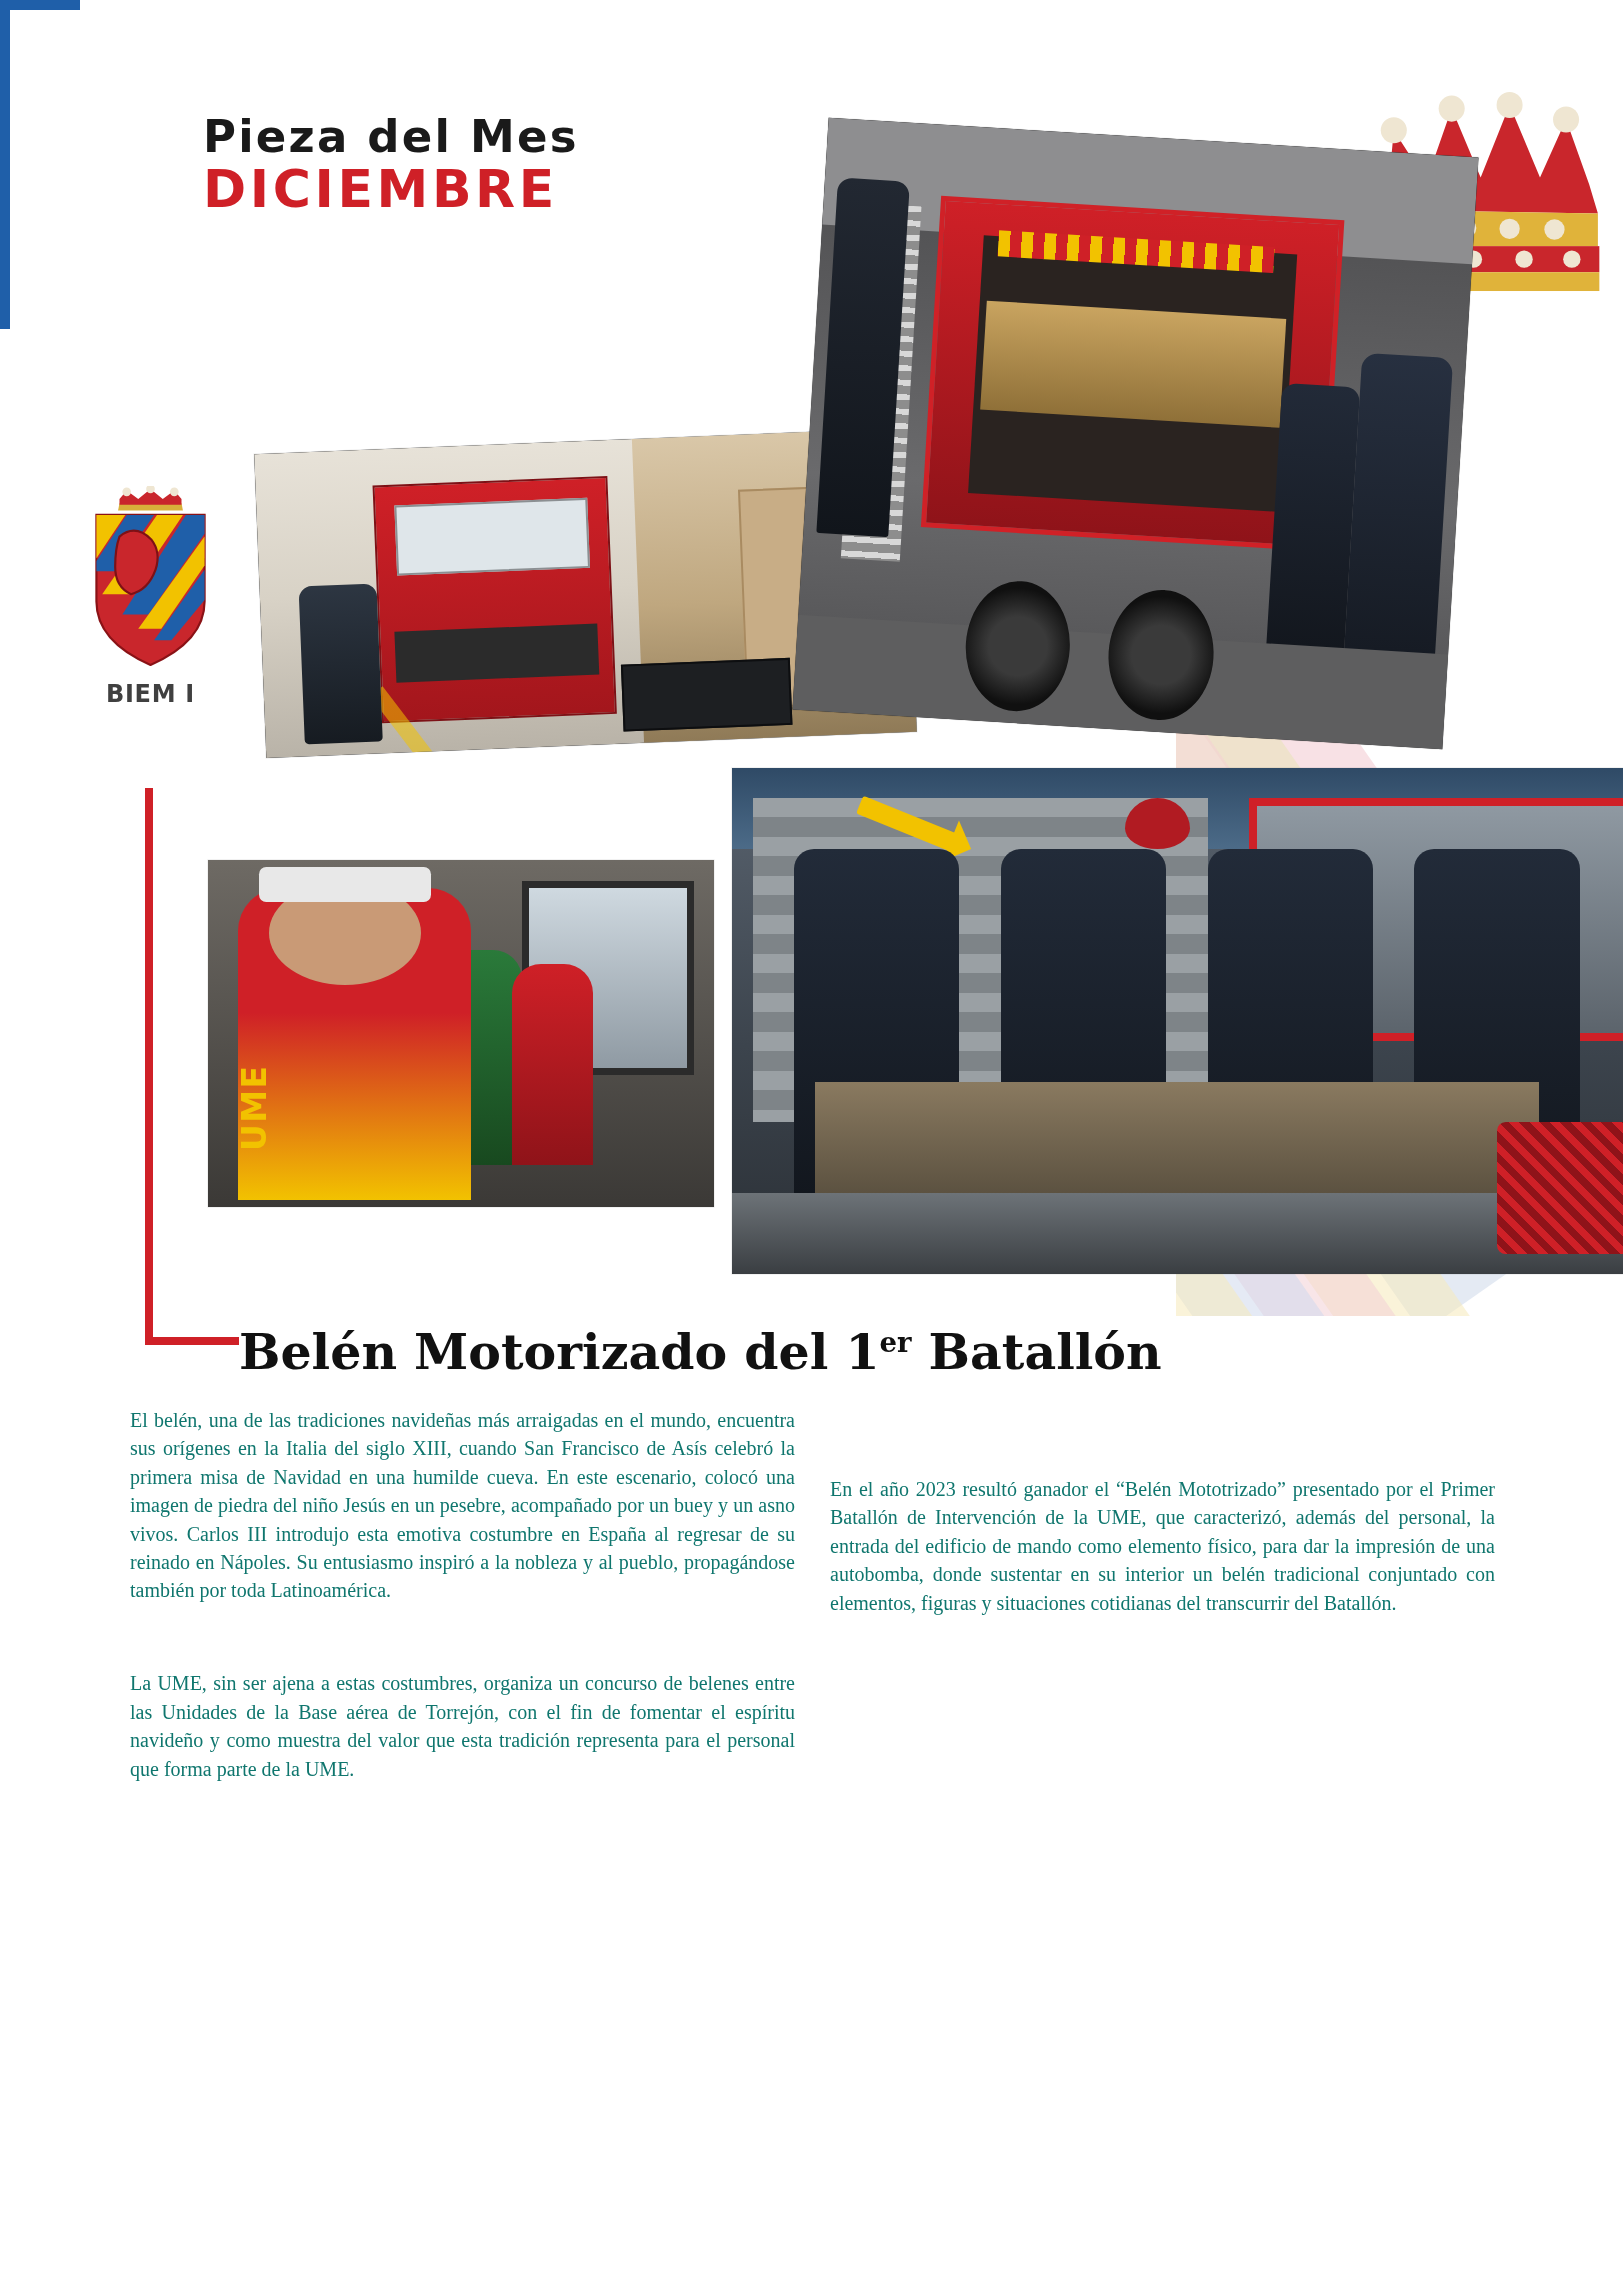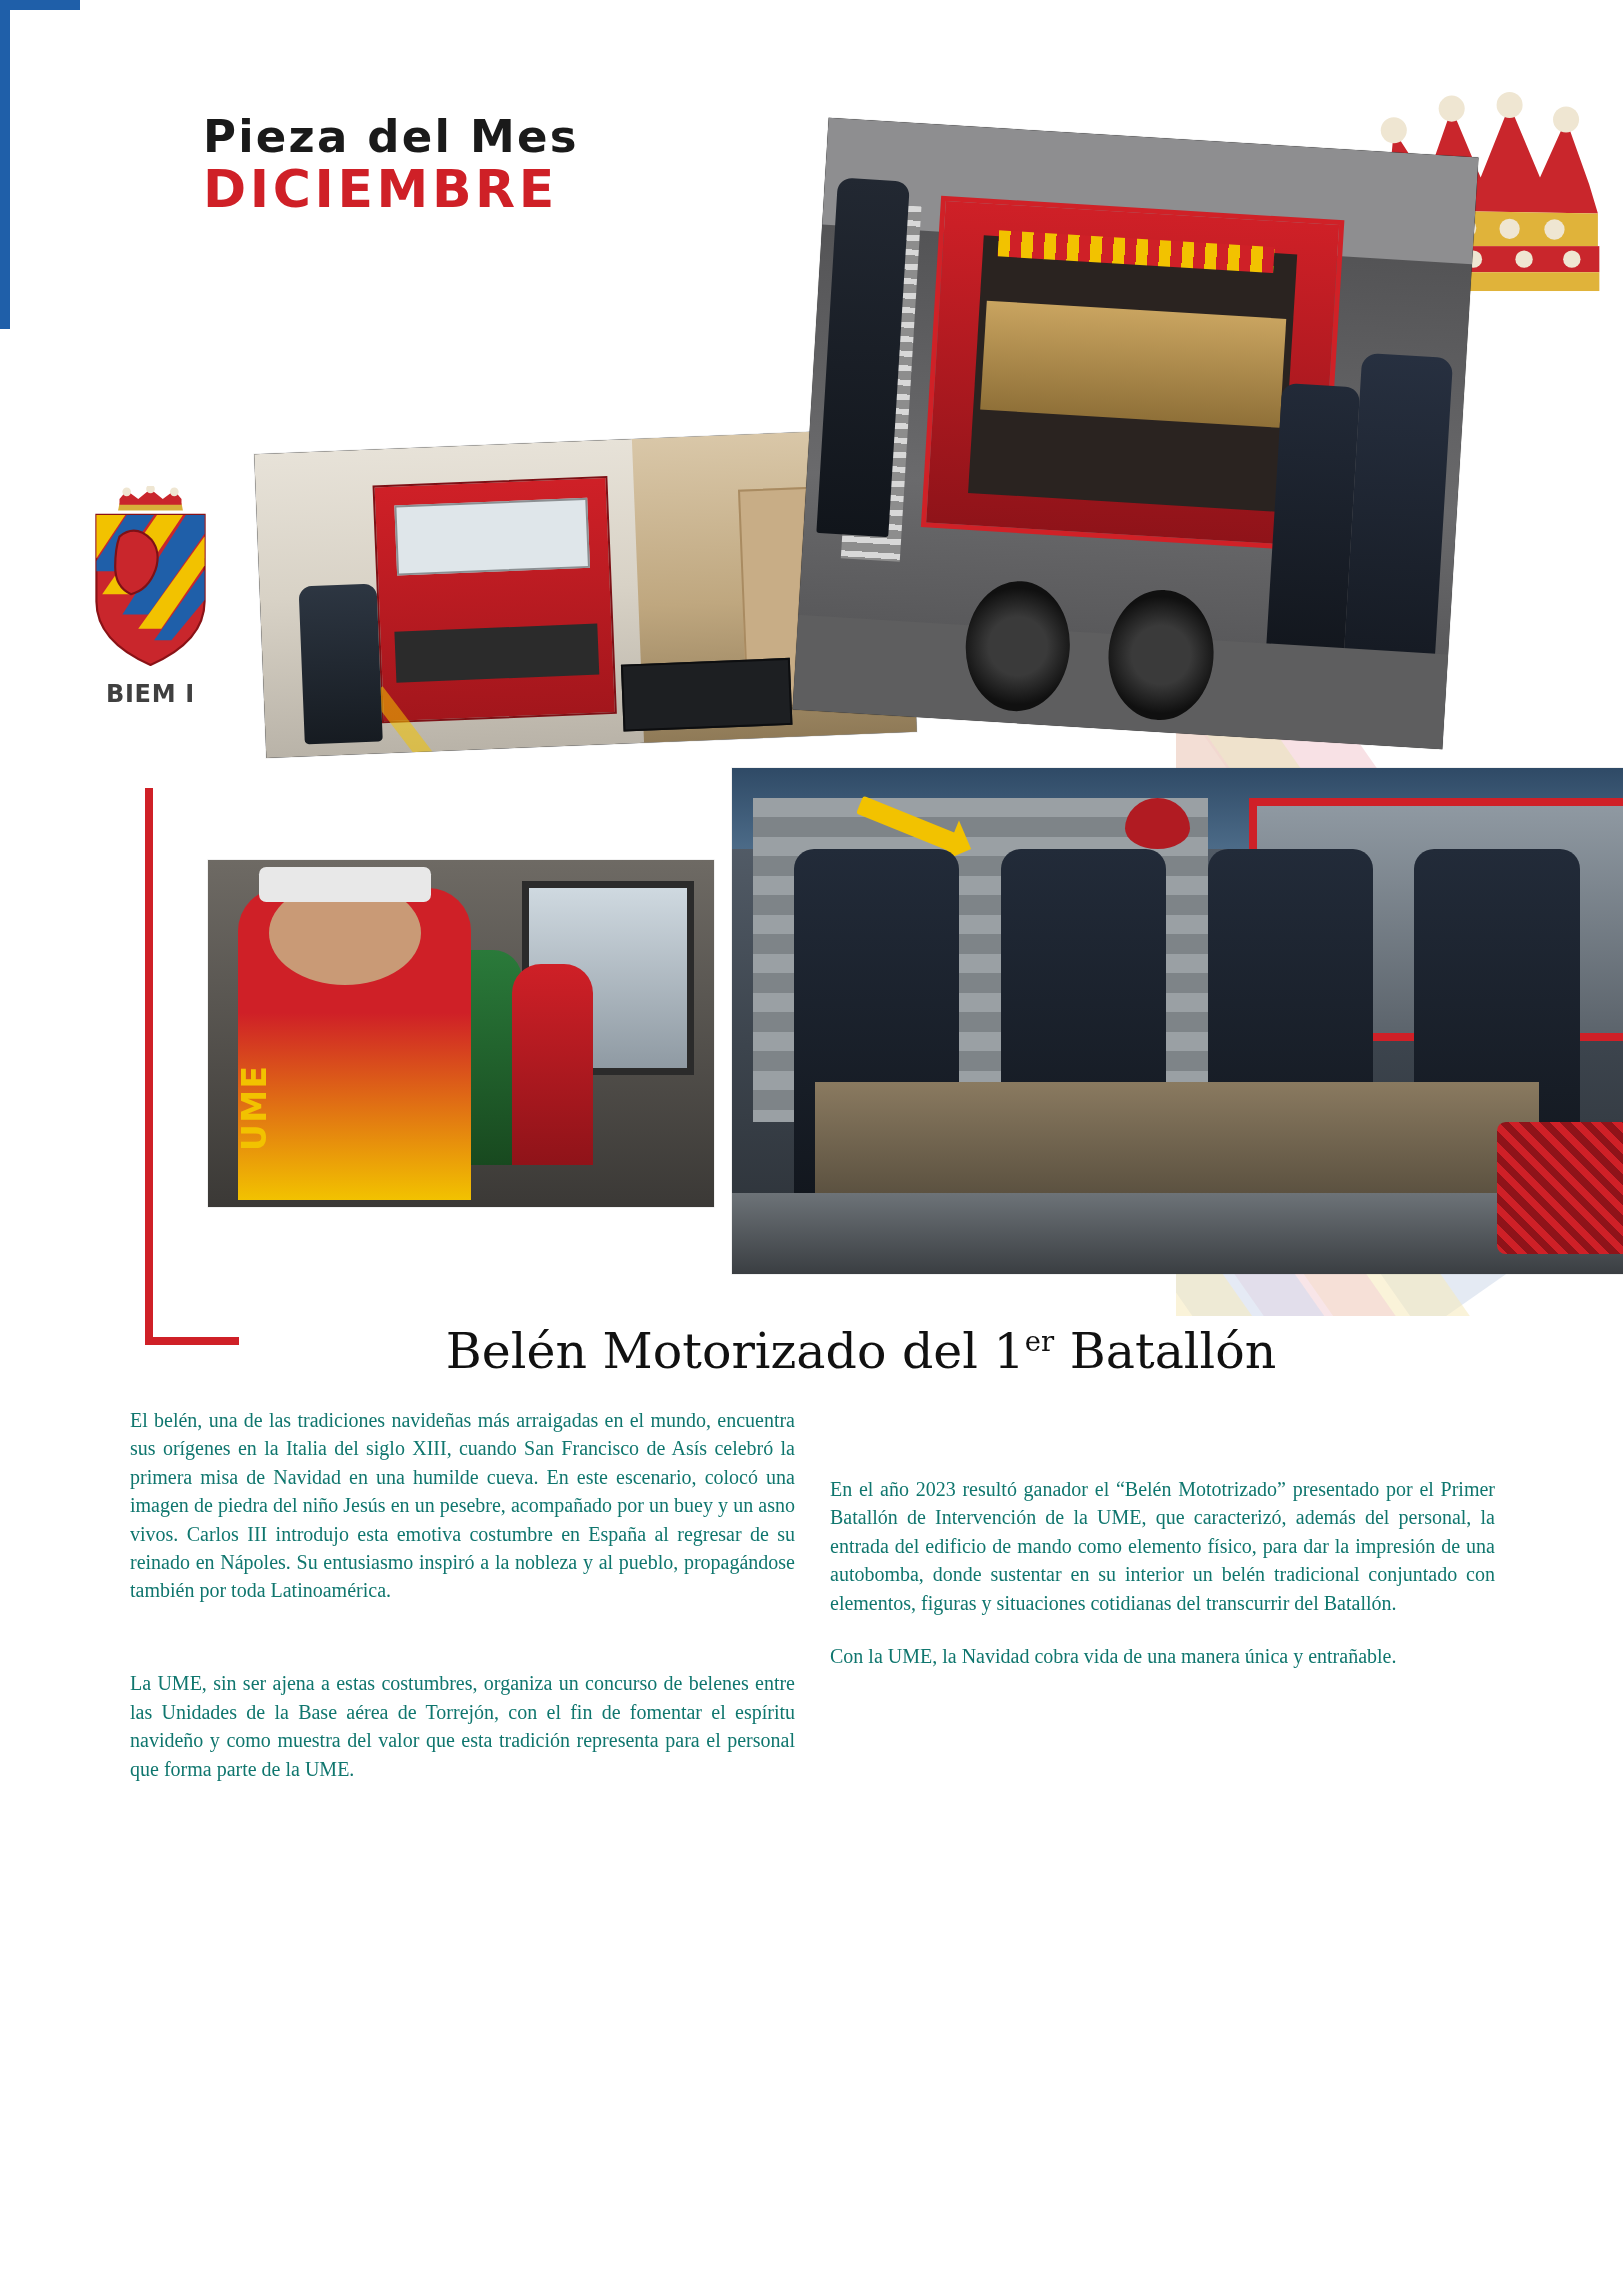--- a/index.html
+++ b/index.html
@@ -236,27 +236,26 @@
   .ph-nat .bow { position:absolute; left:38%; top:6%; width:65px; height:51px;
       background:#b11b22; border-radius:50% 50% 50% 50%/60% 60% 40% 40%; }
 
   
   .headline {
     position: absolute;
     left: 239px;
     top: 1323px;
     width: 1244px;
     font-family: "DejaVu Serif", serif;
-    font-weight: normal;
+    font-weight: bold;
     font-size: 49px;
     color: #111;
     letter-spacing: 0px;
     z-index: 8;
     white-space: nowrap;
-    text-align: center;
   }
   .headline sup { font-size: 27.5px; vertical-align: super; }
 
   
   .col {
     position: absolute;
     z-index: 8;
     font-family: "Liberation Serif", serif;
     font-size: 20px;
     line-height: 1.42;
@@ -415,15 +414,14 @@
 </div>
 
 <div class="col" id="col-left">
   <p>El belén, una de las tradiciones navideñas más arraigadas en el mundo, encuentra sus orígenes en la Italia del siglo XIII, cuando San Francisco de Asís celebró la primera misa de Navidad en una humilde cueva. En este escenario, colocó una imagen de piedra del niño Jesús en un pesebre, acompañado por un buey y un asno vivos. Carlos III introdujo esta emotiva costumbre en España al regresar de su reinado en Nápoles. Su entusiasmo inspiró a la nobleza y al pueblo, propagándose también por toda Latinoamérica.</p>
   <div class="para-gap"></div>
   <p>La UME, sin ser ajena a estas costumbres, organiza un concurso de belenes entre las Unidades de la Base aérea de Torrejón, con el fin de fomentar el espíritu navideño y como muestra del valor que esta tradición representa para el personal que forma parte de la UME.</p>
 </div>
 
 <div class="col" id="col-right">
   <p>En el año 2023 resultó ganador el “Belén Mototrizado” presentado por el Primer Batallón de Intervención de la UME, que caracterizó, además del personal, la entrada del edificio de mando como elemento físico, para dar la impresión de una autobomba, donde sustentar en su interior un belén tradicional conjuntado con elementos, figuras y situaciones cotidianas del transcurrir del Batallón.</p>
-  <p>Con la UME, la Navidad cobra vida de una manera única y entrañable.</p>
 </div>
 
 
 </body></html>

